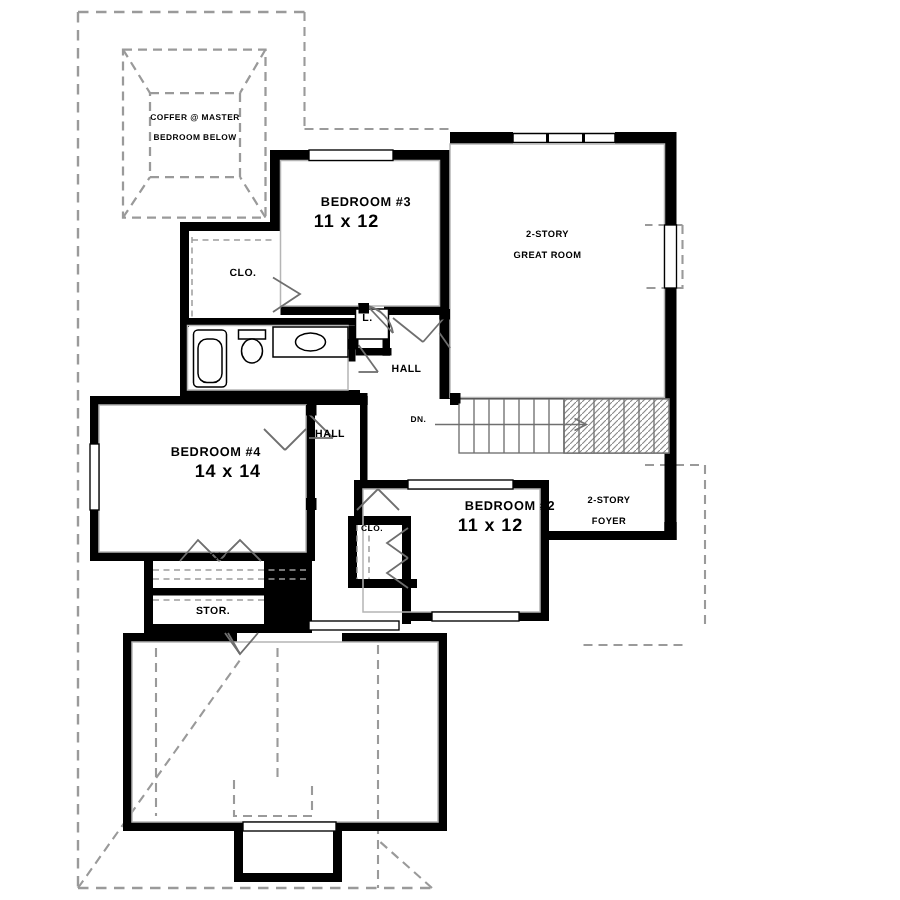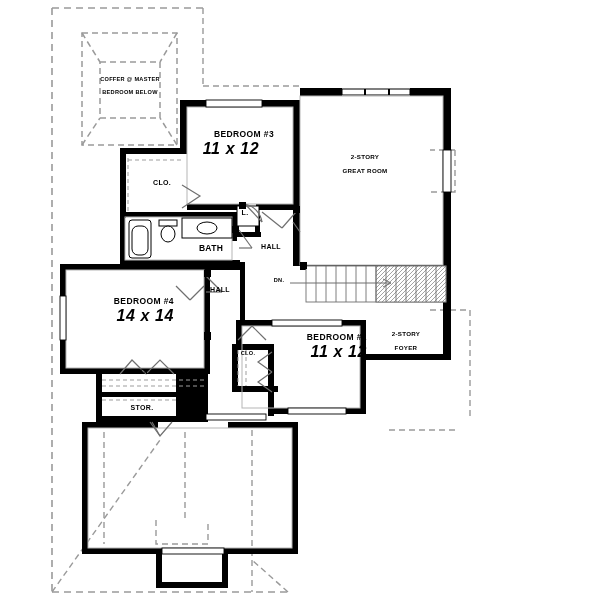--- a/index.html
+++ b/index.html
@@ -9,21 +9,21 @@
   .lbl{position:absolute;text-align:center;color:#000;font-weight:bold;
        font-family:"Liberation Sans", sans-serif;line-height:1.12;
        letter-spacing:0.3px;white-space:pre-line;}
   .lbl-room{font-size:8.5px;}
   .lbl-sm{font-size:7px;}
   .lbl-xs{font-size:6.2px;}
   .lbl-tiny{font-size:5.6px;}
   .room-block{position:absolute;text-align:center;color:#000;font-weight:bold;
               font-family:"Liberation Sans", sans-serif;}
   .room-block .rname{font-size:8.5px;letter-spacing:0.4px;display:block;padding-left:26px;}
-  .room-block .rdim{font-size:16px;letter-spacing:0.6px;display:block;margin-top:1px;font-style:italic;}
+  .room-block .rdim{font-size:12px;letter-spacing:0.6px;display:block;margin-top:1px;}
 </style>
 </head>
 <body>
 
 <div id="plan-wrap">
 
   <svg id="plan-svg" viewBox="0 0 600 600">
     <defs>
       <pattern id="stairhatch" width="4" height="4" patternUnits="userSpaceOnUse">
         <rect width="4" height="4" fill="#ffffff"></rect>
@@ -259,31 +259,27 @@
   <div class="room-block" style="left:181px;top:129px;width:100px;">
     <span class="rname">BEDROOM #3</span>
     <span class="rdim">11 x 12</span>
   </div>
 
   <div class="lbl lbl-xs" style="left:325px;top:147px;width:80px;">
     <span>2-STORY</span><br>
     <span>GREAT ROOM</span>
   </div>
 
-  <div class="lbl lbl-room" style="left:186px;top:234px;width:50px;">
-    <span>BATH</span><br>
-    <span>#2</span>
-  </div>
 
   <div class="room-block" style="left:74px;top:296px;width:100px;text-align:right;">
     <span class="rname">BEDROOM #4</span>
     <span class="rdim">14 x 14</span>
   </div>
 
-  <div class="room-block" style="left:267px;top:332px;width:100px;text-align:right;">
+  <div class="room-block" style="left:277px;top:332px;width:100px;">
     <span class="rname">BEDROOM #2</span>
     <span class="rdim">11 x 12</span>
   </div>
 
   <div class="lbl lbl-xs" style="left:376px;top:324px;width:60px;">
     <span>2-STORY</span><br>
     <span>FOYER</span>
   </div>
 
 

